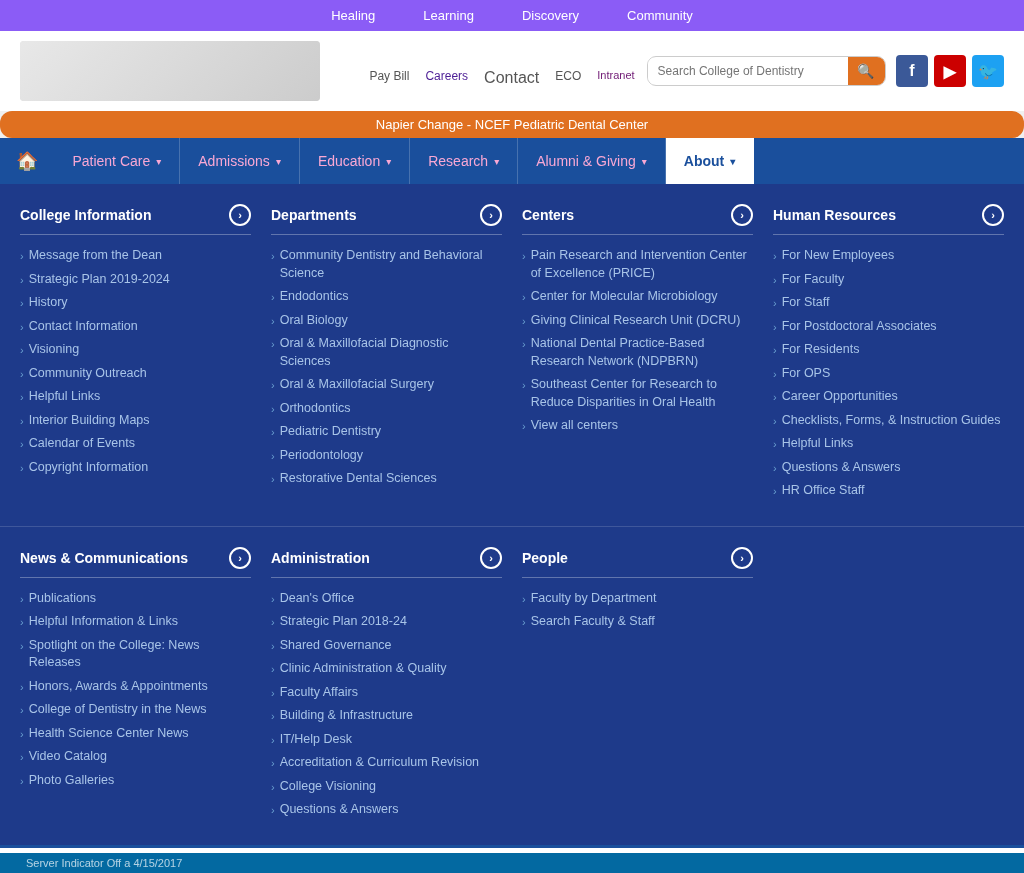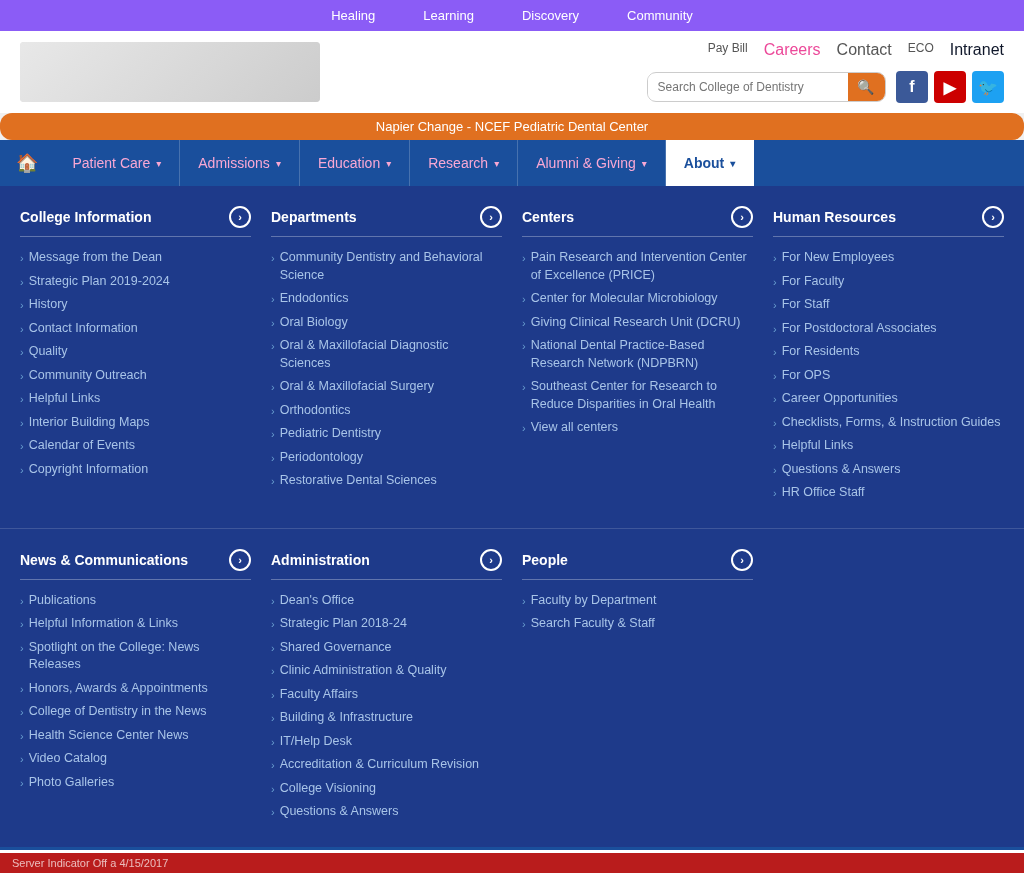--- a/index.html
+++ b/index.html
@@ -36,21 +36,21 @@
       background: #ddd;
       border-radius: 4px;
       display: flex;
       align-items: center;
       justify-content: center;
       color: #999;
       font-size: 12px;
     }
     .header-right {
       display: flex;
-      flex-direction: column;
+      flex-direction: row;
       align-items: flex-end;
       gap: 12px;
     }
     .header-links {
       display: flex;
       gap: 16px;
     }
     .header-links a {
       color: #555;
       text-decoration: none;
@@ -226,24 +226,24 @@
       flex-shrink: 0;
     }
     .bottom-text {
       color: #555;
       font-size: 13px;
       line-height: 1.6;
     }
 
     
     .footer-bar {
-      background: #b91c1c;
+      background: #0369a1;
       color: rgba(255,255,255,0.7);
       font-size: 11px;
-      padding: 4px 12px;
+      padding: 4px 26px;
       position: fixed;
       bottom: 0;
       left: 0;
       right: 0;
     }
   </style>
 </head>
 <body>
 
 <nav class="top-nav">
@@ -253,24 +253,24 @@
   <a>Community</a>
 </nav>
 
 <header class="header">
   <div class="header-logo">
     <div style="width:100%;height:100%;background:linear-gradient(135deg,#e8e8e8,#ccc);border-radius:4px;"></div>
   </div>
   <div class="header-right">
     <div class="header-links">
         <a style="color: rgb(85, 85, 85); text-decoration: none; font-size: 12px;">Pay Bill</a>
-        <a style="color: #ec4899; text-decoration: none; font-size: 16px;">Careers</a>
+        <a style="color: #4c1d95; text-decoration: none; font-size: 12px;">Careers</a>
         <a style="color: rgb(85, 85, 85); text-decoration: none; font-size: 16px;">Contact</a>
         <a style="color: rgb(85, 85, 85); text-decoration: none; font-size: 12px;">ECO</a>
-        <a style="color: #0f172a; text-decoration: none; font-size: 16px;">Intranet</a>
+        <a style="color: #701a75; text-decoration: none; font-size: 11px;">Intranet</a>
       </div>
     <div class="search-social">
       <div class="search-box">
         <input type="text" placeholder="Search College of Dentistry" style="">
         <button>🔍</button>
       </div>
       <div class="social-icons">
         <a class="social-icon fb">f</a>
         <a class="social-icon yt">▶</a>
         <a class="social-icon tw">🐦</a>
@@ -320,21 +320,21 @@
         </li>
         <li>
           <a href="#">
             <span class="chevron">›</span>
             <span>Contact Information</span>
           </a>
         </li>
         <li>
           <a href="#">
             <span class="chevron">›</span>
-            <span>Quality</span>
+            <span>Visioning</span>
           </a>
         </li>
         <li>
           <a href="#">
             <span class="chevron">›</span>
             <span>Community Outreach</span>
           </a>
         </li>
         <li>
           <a href="#">

